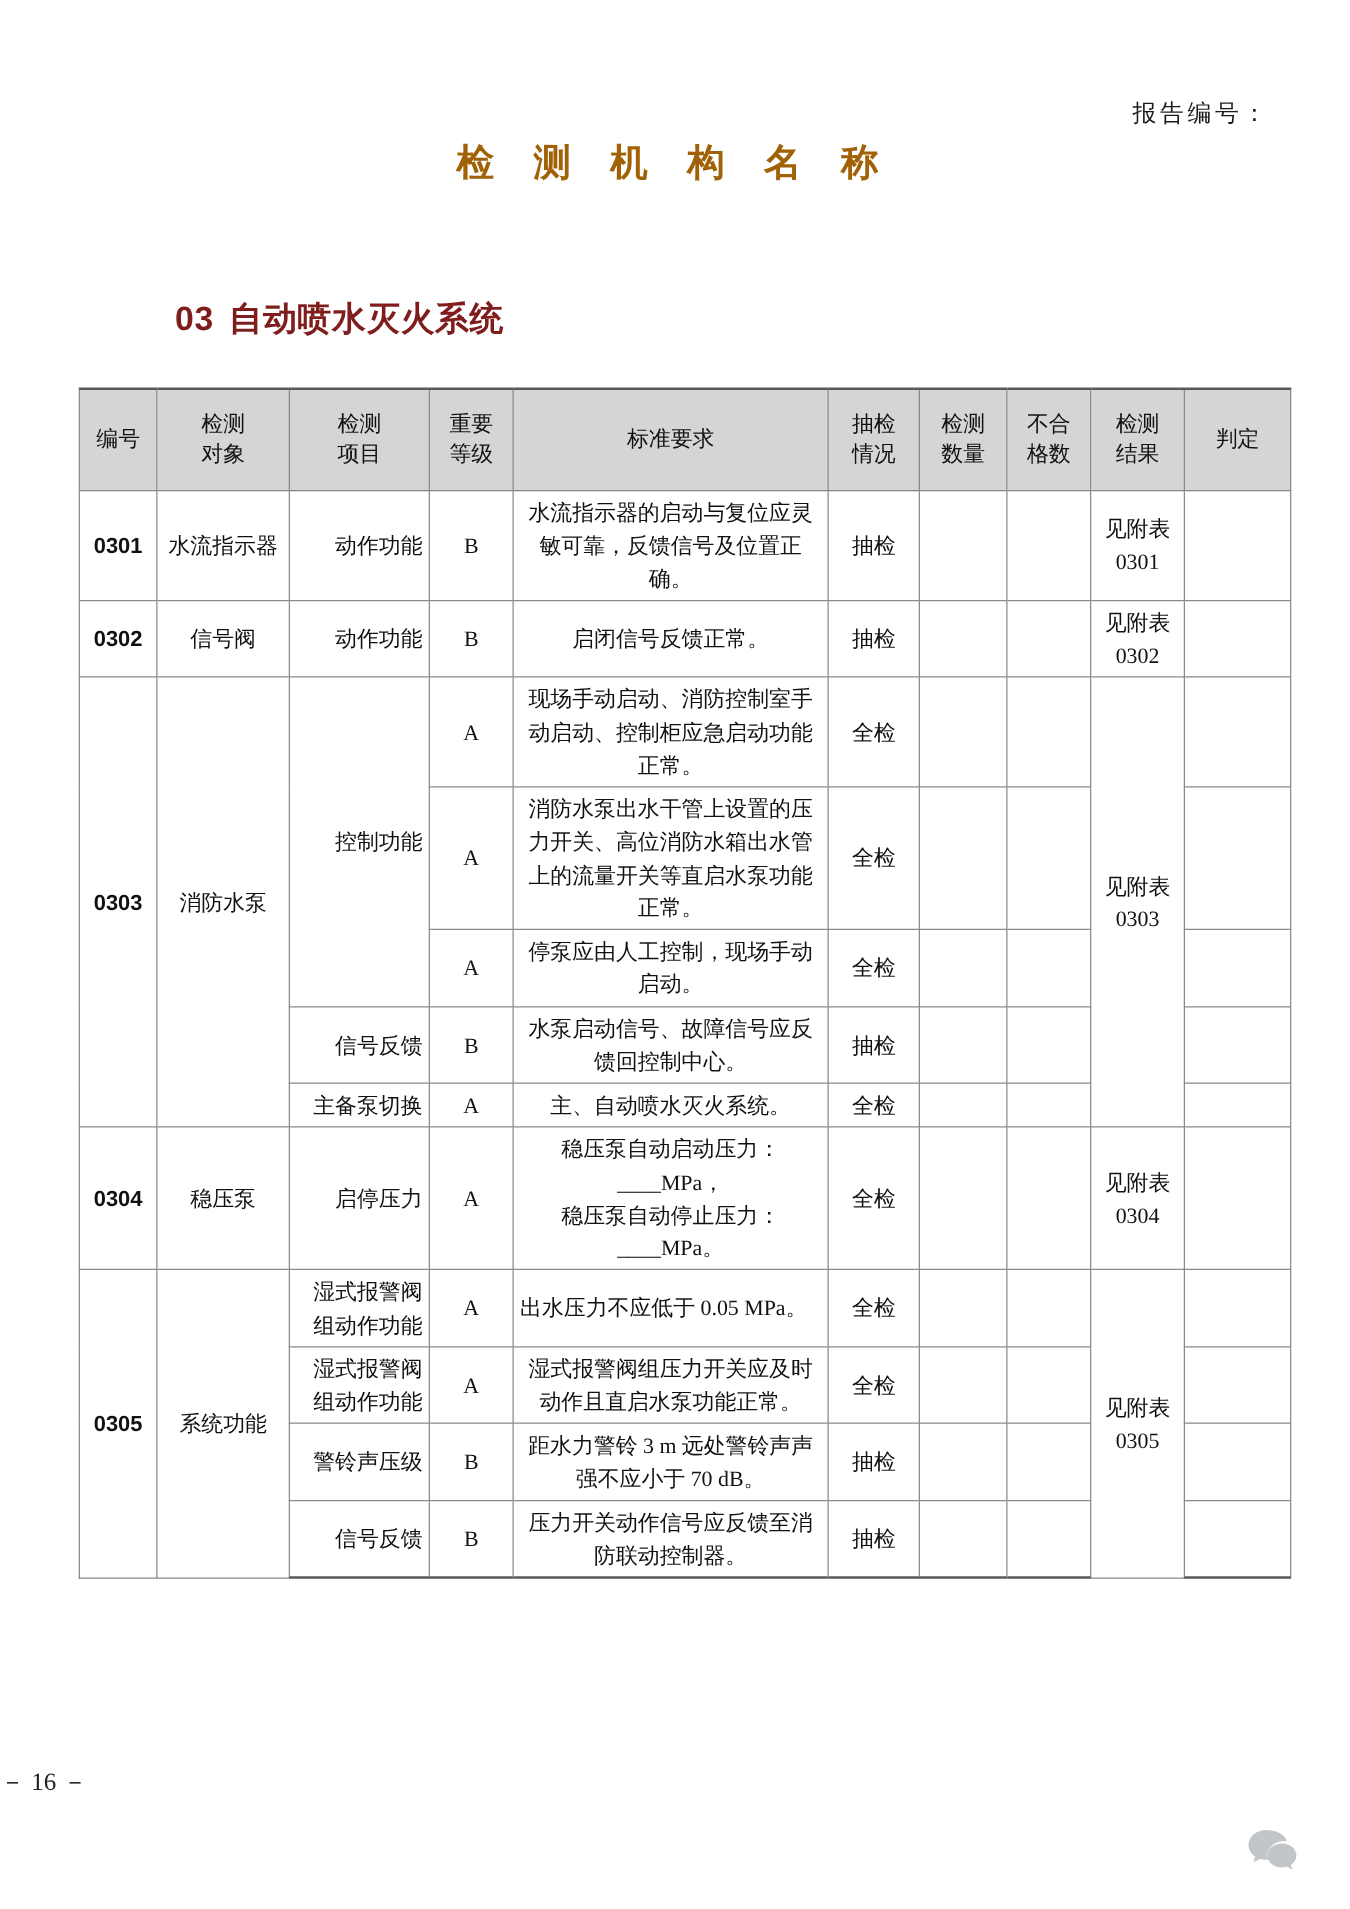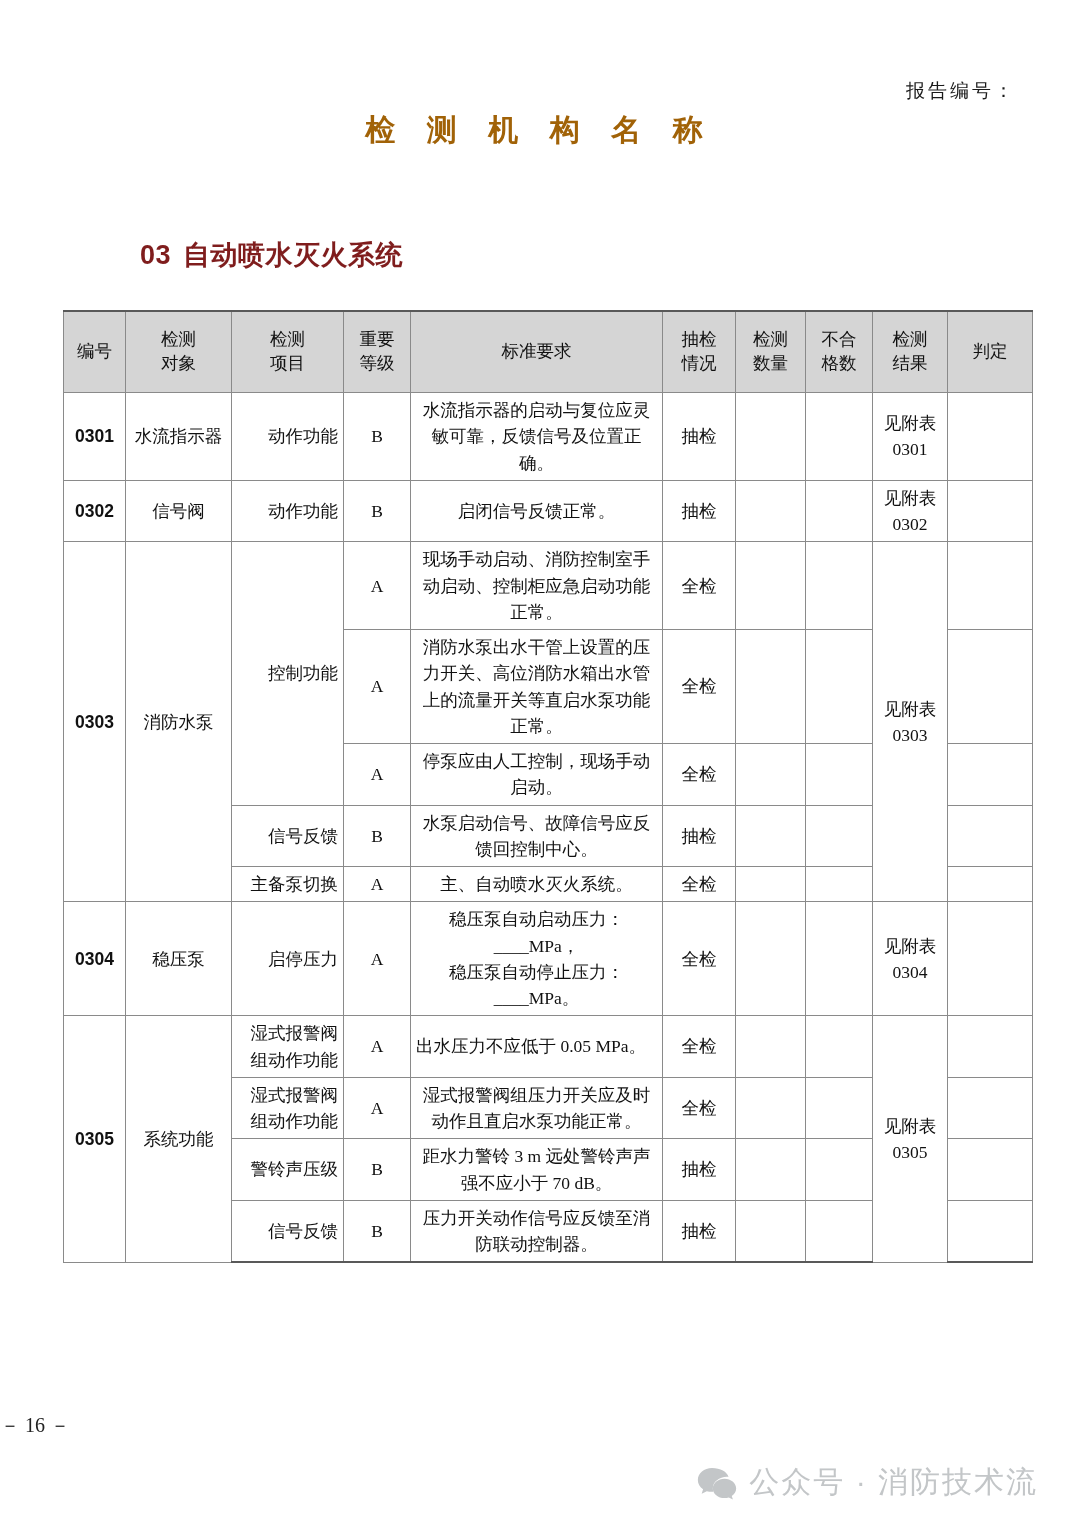--- a/index.html
+++ b/index.html
@@ -281,16 +281,15 @@
       </tbody>
   </table>
 
   <div class="page-num">－ 16 －</div>
 
   <div class="watermark">
     <svg class="wechat-icon" viewBox="0 0 48 40" xmlns="http://www.w3.org/2000/svg">
       <path d="M18 2C8.6 2 1 8.4 1 16.3c0 4.5 2.5 8.5 6.3 11.1L5.6 33l6.2-3.2c1.9.5 3.9.8 6.2.8.6 0 1.2 0 1.8-.1-.5-1.3-.8-2.6-.8-4 0-7.7 7.6-13.9 17-13.9.6 0 1.2 0 1.8.1C36.3 6.6 28 2 18 2z" fill="#c3c6c8"></path>
       <path d="M47 26.5c0-6.4-6.3-11.6-14-11.6s-14 5.2-14 11.6 6.3 11.6 14 11.6c1.8 0 3.5-.3 5.1-.8l5 2.6-1.4-4.4c3.2-2.1 5.3-5.4 5.3-9z" fill="#c3c6c8"></path>
     </svg>
-    <span class="wm-text">公众号 · 消防技术流</span>
   </div>
 
 </div>
 
 </body></html>

